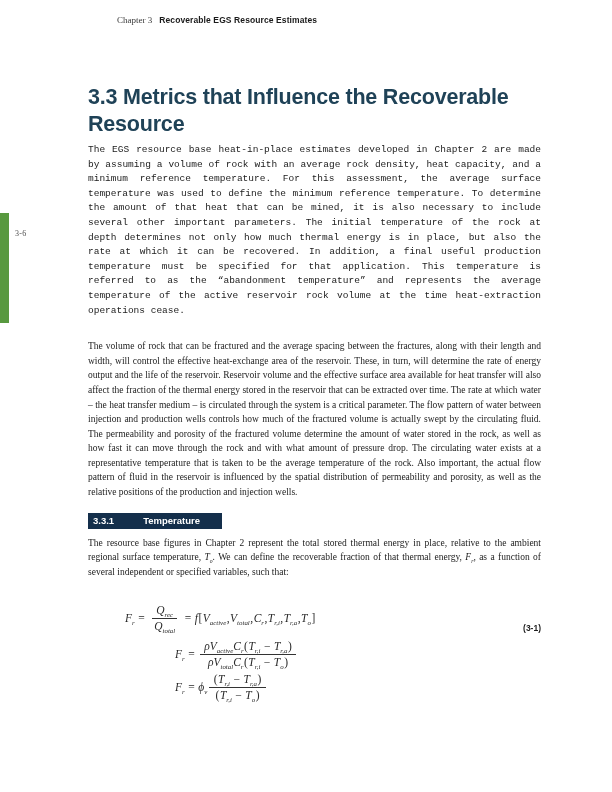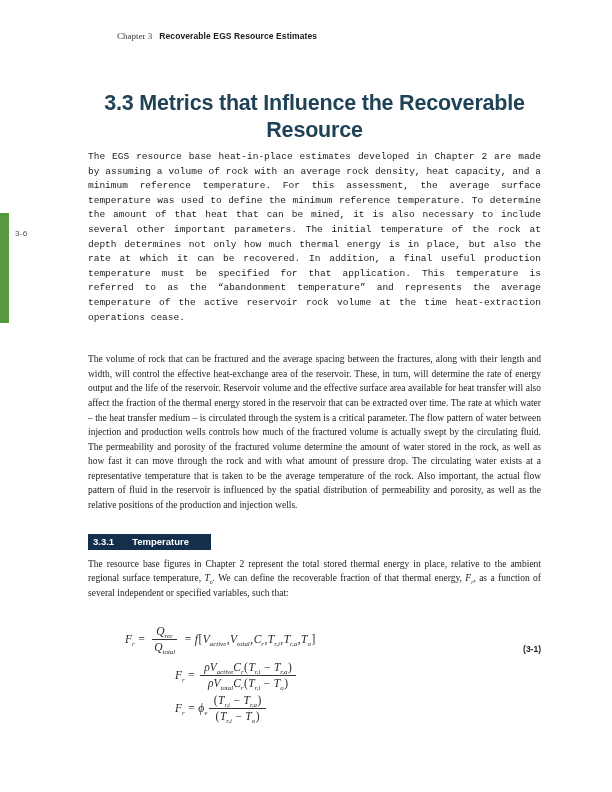--- a/index.html
+++ b/index.html
@@ -4,41 +4,40 @@
 <style>
   html,body { margin:0; padding:0; background:#ffffff; }
   .page {
     position:relative; width:612px; height:792px; background:#ffffff;
     font-family:"Liberation Serif", serif; color:#1b1b1b; overflow:hidden;
   }
   
   .runhead {
     position:absolute; left:117px; top:15px; display:flex; align-items:baseline; gap:7px;
     white-space:nowrap;
-    margin-top:16px;
   }
   .runhead .chap { font-family:"Liberation Serif", serif; font-size:9px; color:#3a3a3a; }
   .runhead .chaptitle { font-family:"Liberation Sans", sans-serif; font-size:8.5px; font-weight:bold; color:#1a1a1a; letter-spacing:0.1px; }
   
   .edgetab { position:absolute; left:0; top:213px; width:9px; height:110px; background:#58993f; }
-  .pagenum { position:absolute; left:15px; top:229px; font-family:Liberation Sans, sans-serif; font-size:8px; color:#4f4f4f; letter-spacing:0.3px; }
+  .pagenum { position:absolute; left:15px; top:229px; font-family:Liberation Serif, serif; font-size:8px; color:#4f4f4f; letter-spacing:0.3px; }
   
   .col { position:absolute; left:88px; top:84px; width:453px; }
   .sec-title {
     font-family:"Liberation Sans", sans-serif; font-size:21.5px; line-height:27px;
-    color:#1f4257; letter-spacing:-0.2px; margin:6px;text-align:center;
+    color:#1f4257; letter-spacing:-0.2px; margin:0;
   }
   p.body {
     margin:0; text-align:justify; font-size:9.5px; line-height:14.6px; color:#1b1b1b;
   }
   p.body.first { margin-top:5px;font-family:Liberation Mono, monospace; }
-  p.body.second { margin-top:27px; }
+  p.body.second { margin-top:21px; }
   
   .subhead {
-    margin-top:21px; display:inline-flex; align-items:center; gap:18px;
+    margin-top:13px; display:inline-flex; align-items:center; gap:29px;
     background:#142f4b; color:#ffffff; padding:2.5px 22px 2.5px 5px;
     font-family:"Liberation Sans", sans-serif; font-size:9.5px; font-weight:bold;
   }
   p.body.intro { margin-top:7px; }
   .imath { font-style:italic; white-space:nowrap; }
   .imath sub, .mvar sub { font-size:0.6em; font-style:italic; line-height:0; vertical-align:-0.45em; letter-spacing:0; }
   
   .eqs { margin-top:24px; }
   .eq {
     display:flex; align-items:center; font-size:11.5px; font-family:"Liberation Serif", serif;

